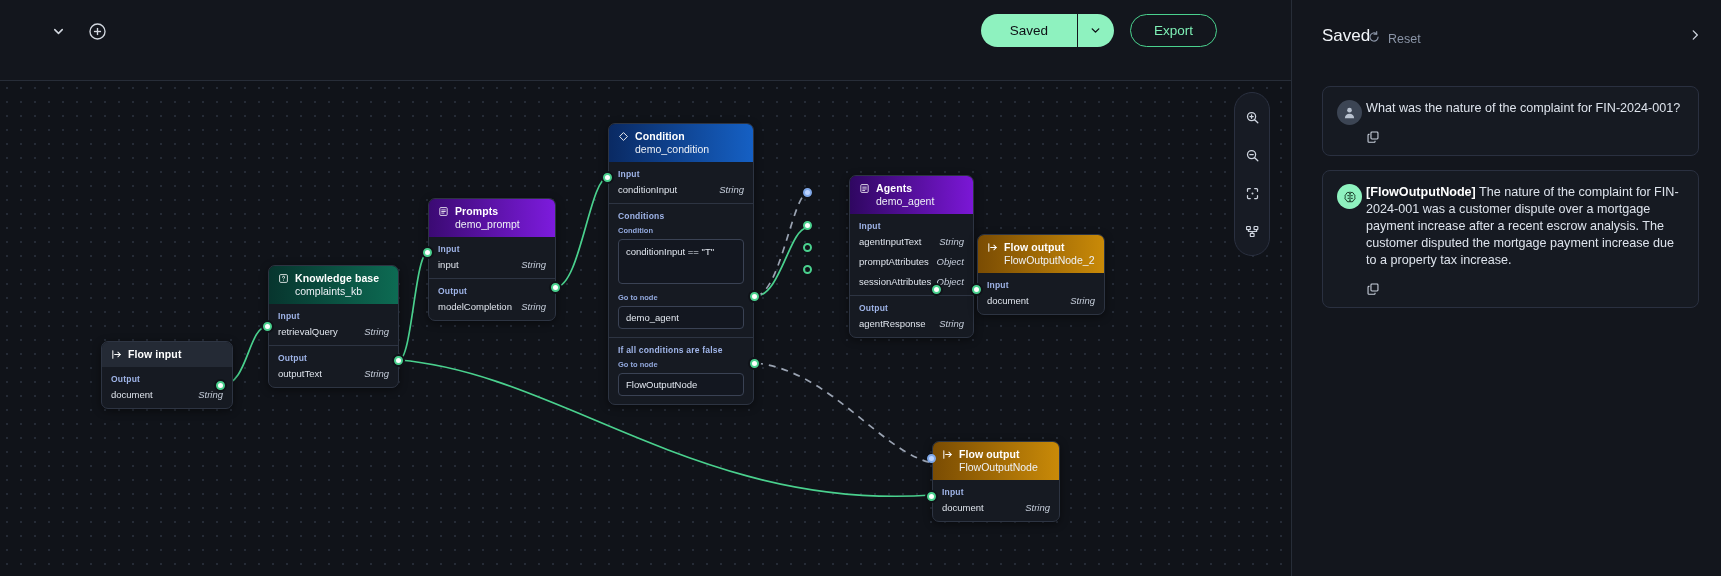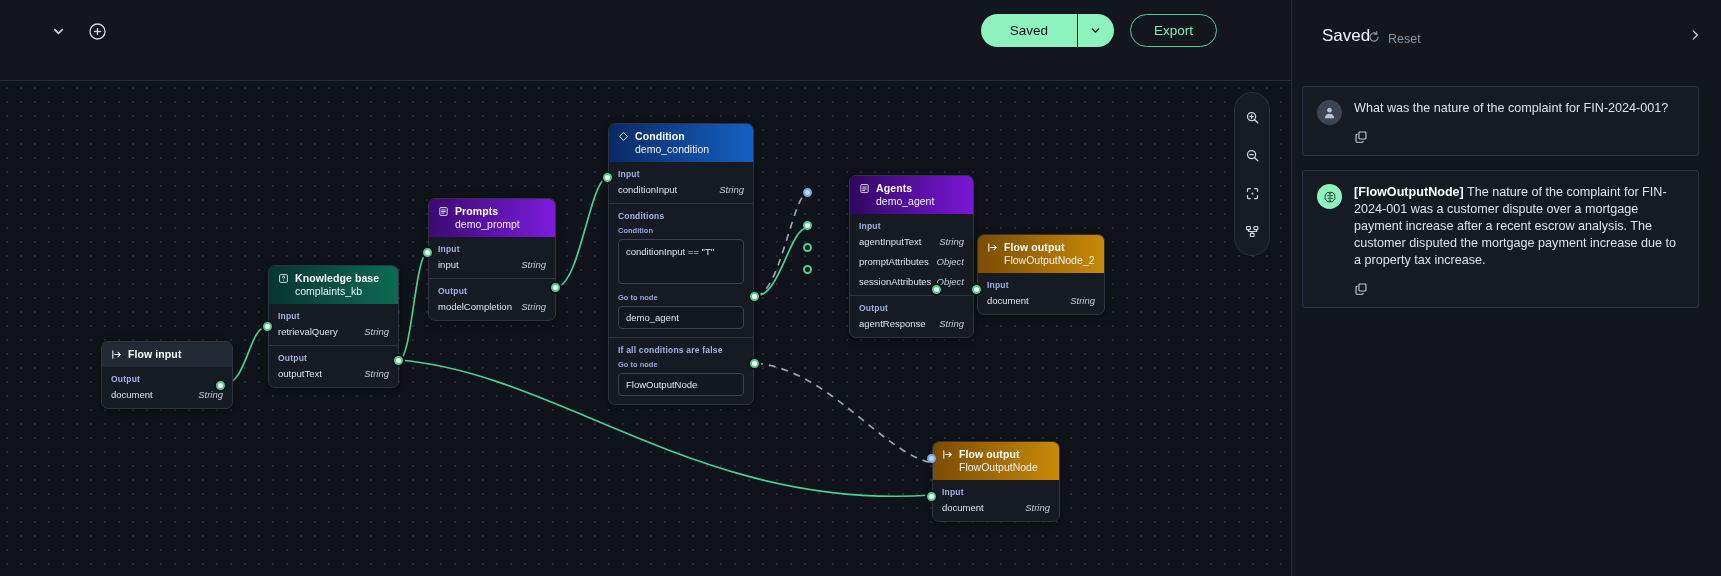--- a/index.html
+++ b/index.html
@@ -107,23 +107,23 @@
   }
   .rhead { position: relative; height: 62px; }
   .rhead .ttl { position: absolute; left: 30px; top: 26px; font-size: 17px; color: #f2f5f9; }
   .rhead .reset {
     position: absolute; left: 75px; top: 30px; display: flex; align-items: center; gap: 7px;
     color: #8a94a6; font-size: 12.5px; cursor: pointer;
   }
   .rhead .chev { position: absolute; right: 19px; top: 28px; color: #cfd5df; cursor: pointer; }
 
   .msg {
-    margin: 0 22px 14px 10px; border: 1px solid #2a3040; border-radius: 3px;
+    margin: 0 22px 14px 30px; border: 1px solid #2a3040; border-radius: 8px;
     background: #161a22; padding: 13px 14px 11px 14px;
-    display: flex; gap: 12px; align-items: flex-start;
+    display: flex; gap: 4px; align-items: flex-start;
   }
   .msg.first { margin-top: 24px; }
   .avatar { width: 25px; height: 25px; border-radius: 50%; flex: 0 0 25px; display:flex; align-items:center; justify-content:center; }
   .avatar.user { background: #3c4554; }
   .avatar.bot { background: #8ef2bf; }
   .mbody { flex: 1; }
   .mtext { font-size: 12.6px; line-height: 17px; color: #dde3ec; }
   .mtext b { color: #ffffff; font-weight: bold; }
   .copy { margin-top: 13px; color: #c8cfdb; cursor: pointer; width: 14px; height: 14px; }
 </style>

